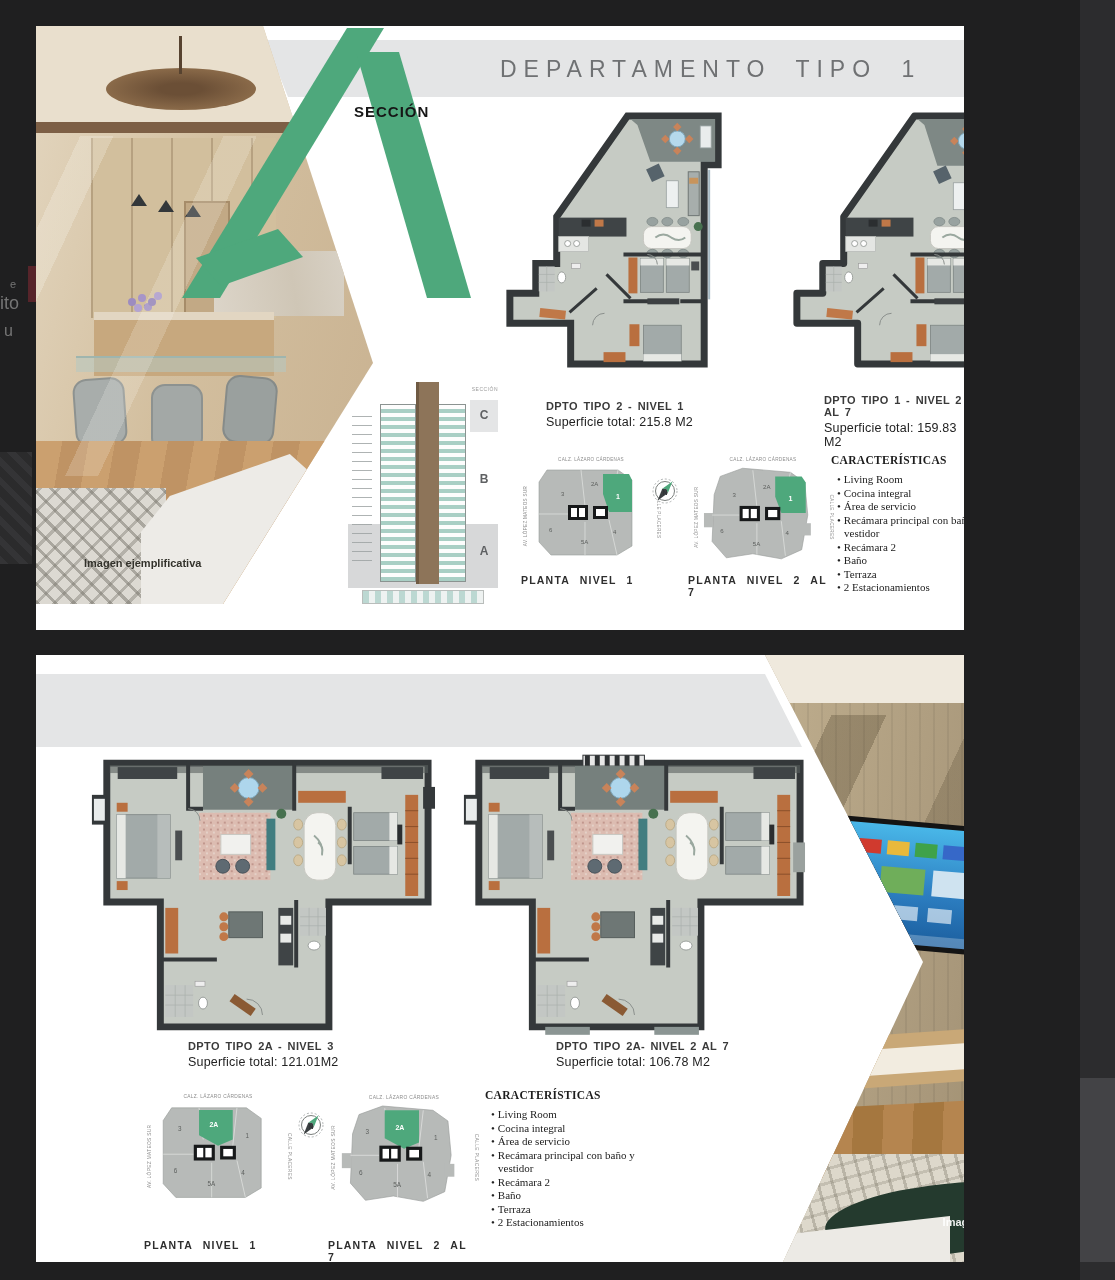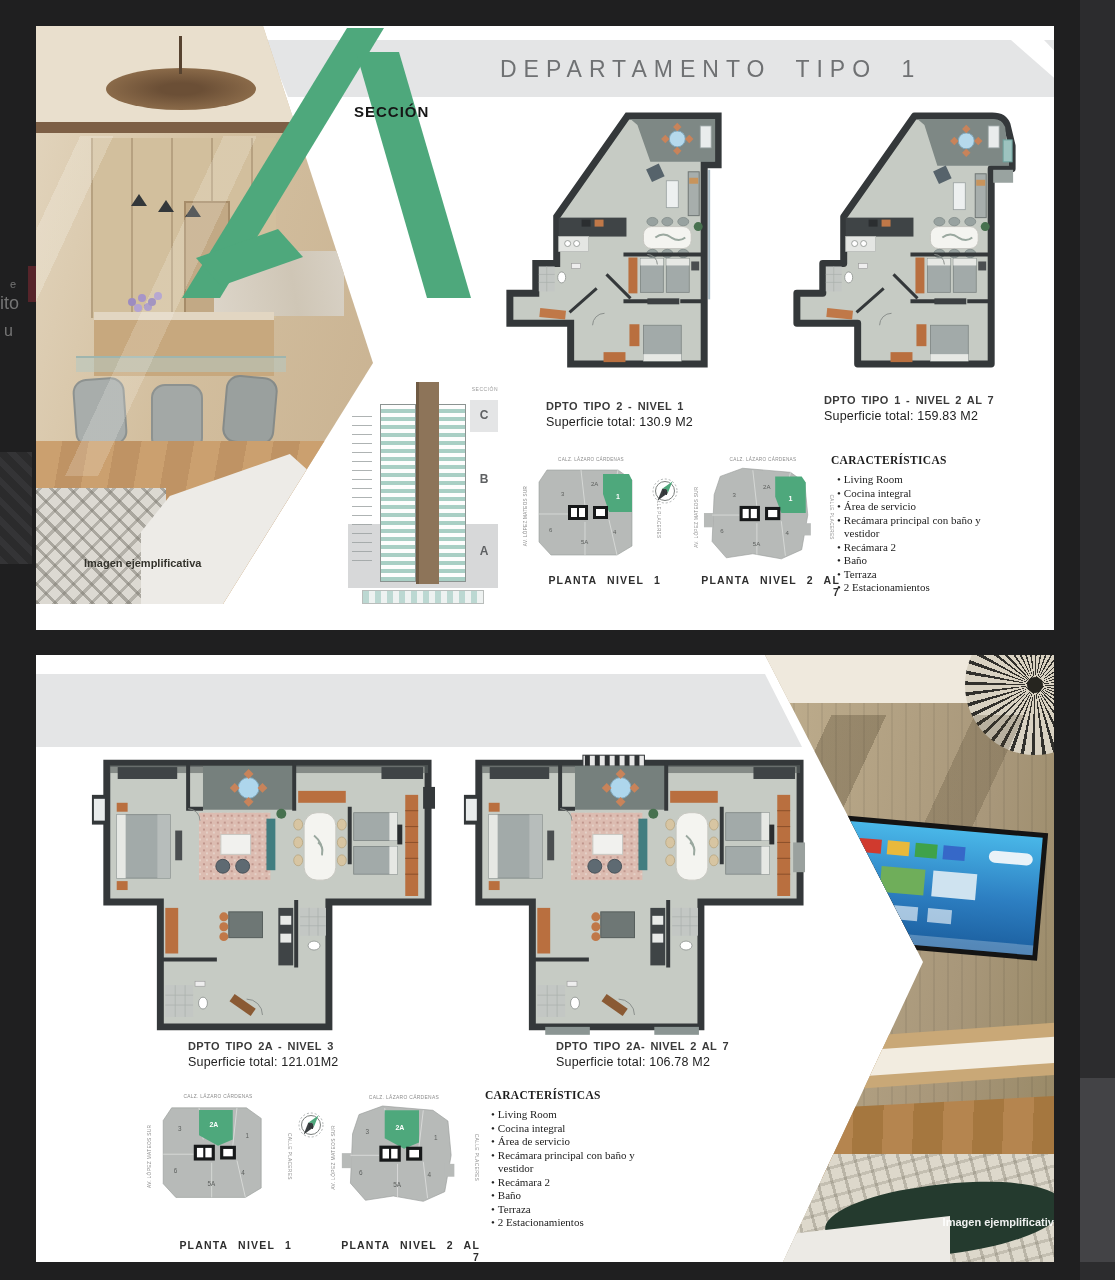--- a/index.html
+++ b/index.html
@@ -1,34 +1,34 @@
 <!DOCTYPE html>
 <html><head>
 <meta charset="utf-8">
 <style>
   html,body{margin:0;padding:0;background:#1f1f20;}
   #page{position:relative;width:1115px;height:1280px;background:#1f1f20;overflow:hidden;
         font-family:"Liberation Sans",sans-serif;}
   .abs{position:absolute;}
-  .panel{position:absolute;left:36px;width:1018px;background:#ffffff;overflow:hidden;}
+  .panel{position:absolute;left:36px;width:928px;background:#ffffff;overflow:hidden;}
   #panel1{top:26px;height:604px;}
   #panel2{top:655px;height:607px;}
 
   
   .band{position:absolute;background:#e4e5e6;}
   .big-title{position:absolute;font-size:23px;color:#6f7173;letter-spacing:7px;word-spacing:11px;
              white-space:nowrap;}
   .brand-text{position:absolute;font-size:15px;font-weight:bold;color:#161616;letter-spacing:1px;}
 
   
   .plan-label{position:absolute;}
   .plan-name{font-size:11px;font-weight:bold;color:#3a3a3a;letter-spacing:.4px;word-spacing:2px;}
   .plan-area{font-size:12.5px;color:#222;margin-top:3px;letter-spacing:.2px;}
   .planta-cap{position:absolute;font-size:10.5px;font-weight:bold;color:#2e2e2e;
-              letter-spacing:1.2px;word-spacing:6px;text-align:right;}
+              letter-spacing:1.2px;word-spacing:6px;text-align:left;}
 
   
   .features{position:absolute;font-family:Liberation Serif, serif;}
   .features h4{margin:0;font-size:11.5px;font-weight:bold;color:#1d1d1d;letter-spacing:.3px;}
   .features ul{margin:7px 0 0 4px;padding:0;list-style:none;width:152px;}
   .features li{font-size:11px;line-height:13.5px;color:#222;padding-left:9px;text-indent:-7px;}
   .features li::before{content:"\2022";margin-right:3px;}
 
   
   .photo{position:absolute;overflow:hidden;}
@@ -189,21 +189,21 @@
       </g>
       <path class="iw3" d="M73,200 L98,178"></path>
       <path class="iw3" d="M110,164 L132,186"></path>
       <rect x="42" y="198" width="26" height="9" transform="rotate(6 55 202)" fill="#c07848"></rect>
       <path class="arc" d="M150,143 a10,10 0 0 1 10,10"></path>
       <path class="arc" d="M95,214 a12,12 0 0 1 12,-12"></path>
       <line x1="212" y1="58" x2="212" y2="188" stroke="#8fa8b5" stroke-width="2" opacity=".8"></line>
     </svg>
     <div class="plan-label" style="left:510px;top:374px;">
       <div class="plan-name">DPTO TIPO 2 - NIVEL 1</div>
-      <div class="plan-area">Superficie total: 130.9 M2</div>
+      <div class="plan-area">Superficie total: 215.8 M2</div>
     </div>
 
     <svg class="abs" style="left:740px;top:86px;" width="252" height="284" viewBox="0 0 235 285">
       <path d="M130,4 L208,4 Q220,4 223,13 L228,34 L228,57 L207,57 L207,253 L73,253 L73,212 L12,212 L12,182 L38,182 L38,152 L59,152 L59,105 Z" fill="#c6cbc4" stroke="#34383a" stroke-width="7" stroke-linejoin="round"></path>
       <path d="M133,7 L209,7 Q218,7 221,15 L225,54 L153,54 L140,13 Z" fill="#7e8885"></path>
       <rect x="219" y="28" width="9" height="22" fill="#9dc3bf" stroke="#6fa39e" stroke-width="1"></rect>
       <rect x="209" y="58" width="20" height="13" fill="#99a3a0"></rect>
       <circle cx="182" cy="29" r="8" fill="#b5d9ec" stroke="#7fa8bd"></circle>
       <g fill="#c8835a">
         <rect x="-3" y="-3" width="6" height="6" transform="translate(182,17) rotate(45)"></rect>

